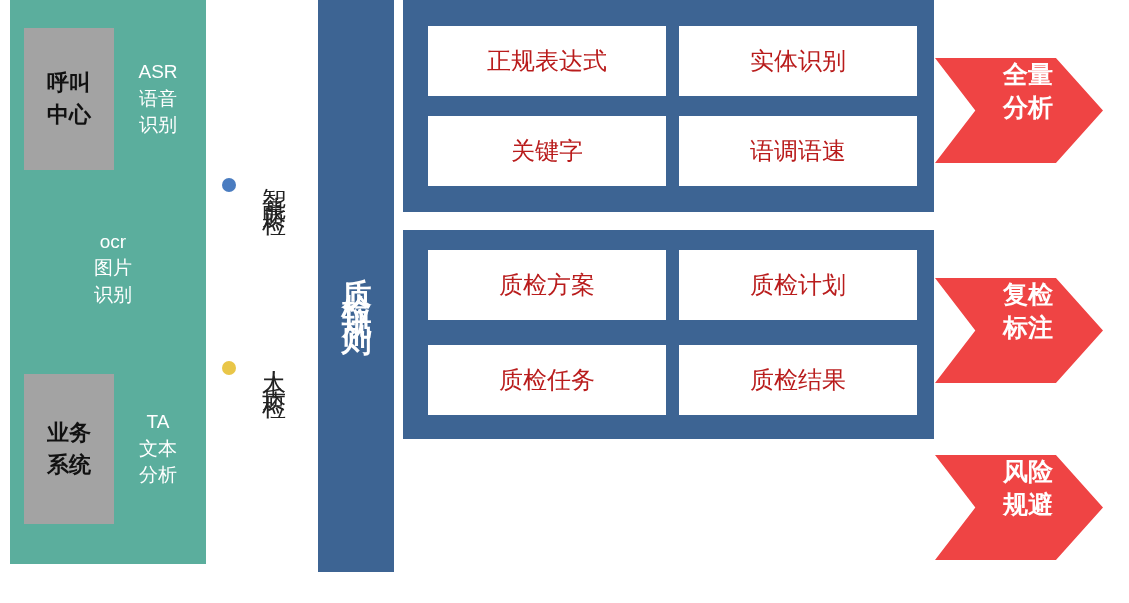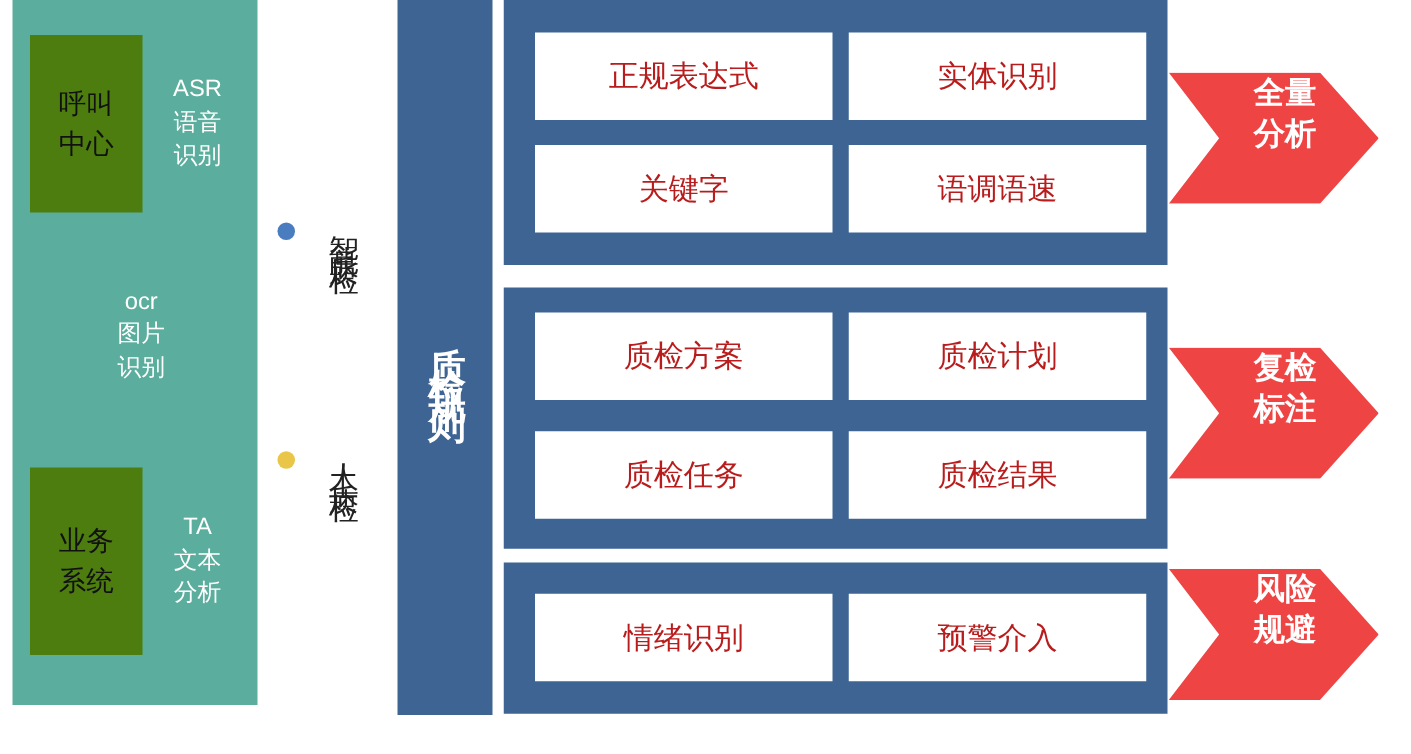--- a/index.html
+++ b/index.html
@@ -5,22 +5,22 @@
   html,body{margin:0;padding:0;background:#ffffff;}
   body{font-family:"Liberation Sans","DejaVu Sans",sans-serif;}
   .page{position:relative;width:1129px;height:603px;background:#ffffff;overflow:hidden;}
 
   
   .teal-bar{position:absolute;left:10px;top:0;width:196px;height:564px;background:#5BAE9D;}
   .src-group{position:absolute;left:14px;right:4px;display:flex;align-items:center;}
   .src-group.g1{top:28px;height:142px;}
   .src-group.g2{top:197px;height:143px;}
   .src-group.g3{top:374px;height:150px;}
-  .src-box{width:90px;height:100%;background:#4d7c0f;display:flex;align-items:center;justify-content:center;
-           font-size:22px;font-weight:normal;color:#111;text-align:center;white-space:pre-line;line-height:1.45;}
+  .src-box{width:90px;height:100%;background:#a3a3a3;display:flex;align-items:center;justify-content:center;
+           font-size:22px;font-weight:bold;color:#111;text-align:center;white-space:pre-line;line-height:1.45;}
   .src-label{flex:1;text-align:center;color:#ffffff;font-size:19px;line-height:1.4;white-space:pre-line;}
 
   
   .mid-item{position:absolute;left:222px;display:flex;align-items:center;}
   .mid-item.m1{top:118px;height:134px;}
   .mid-item.m2{top:298px;height:140px;}
   .dot{width:14px;height:14px;border-radius:50%;margin-right:22px;flex:0 0 auto;}
   .dot-blue{background:#4A7CC0;}
   .dot-yellow{background:#E9C648;}
   .vtext{writing-mode:vertical-rl;text-orientation:upright;font-size:24px;color:#222;letter-spacing:8px;}
@@ -98,24 +98,20 @@
     <div class="rule-box r1 c1">语调语速</div>
   </div>
 
   <div class="panel p2">
     <div class="rule-box r0 c1">质检计划</div>
     <div class="rule-box r0 c0">质检方案</div>
     <div class="rule-box r1 c0">质检任务</div>
     <div class="rule-box r1 c1">质检结果</div>
   </div>
 
-  <div class="panel p3">
-    <div class="rule-box r0 c0">情绪识别</div>
-    <div class="rule-box r0 c1">预警介入</div>
-  </div>
 
   <div class="arrow a1">
     <div class="arrow-label">全量
 分析</div>
   </div>
   <div class="arrow a2">
     <div class="arrow-label">复检
 标注</div>
   </div>
   <div class="arrow a3">

